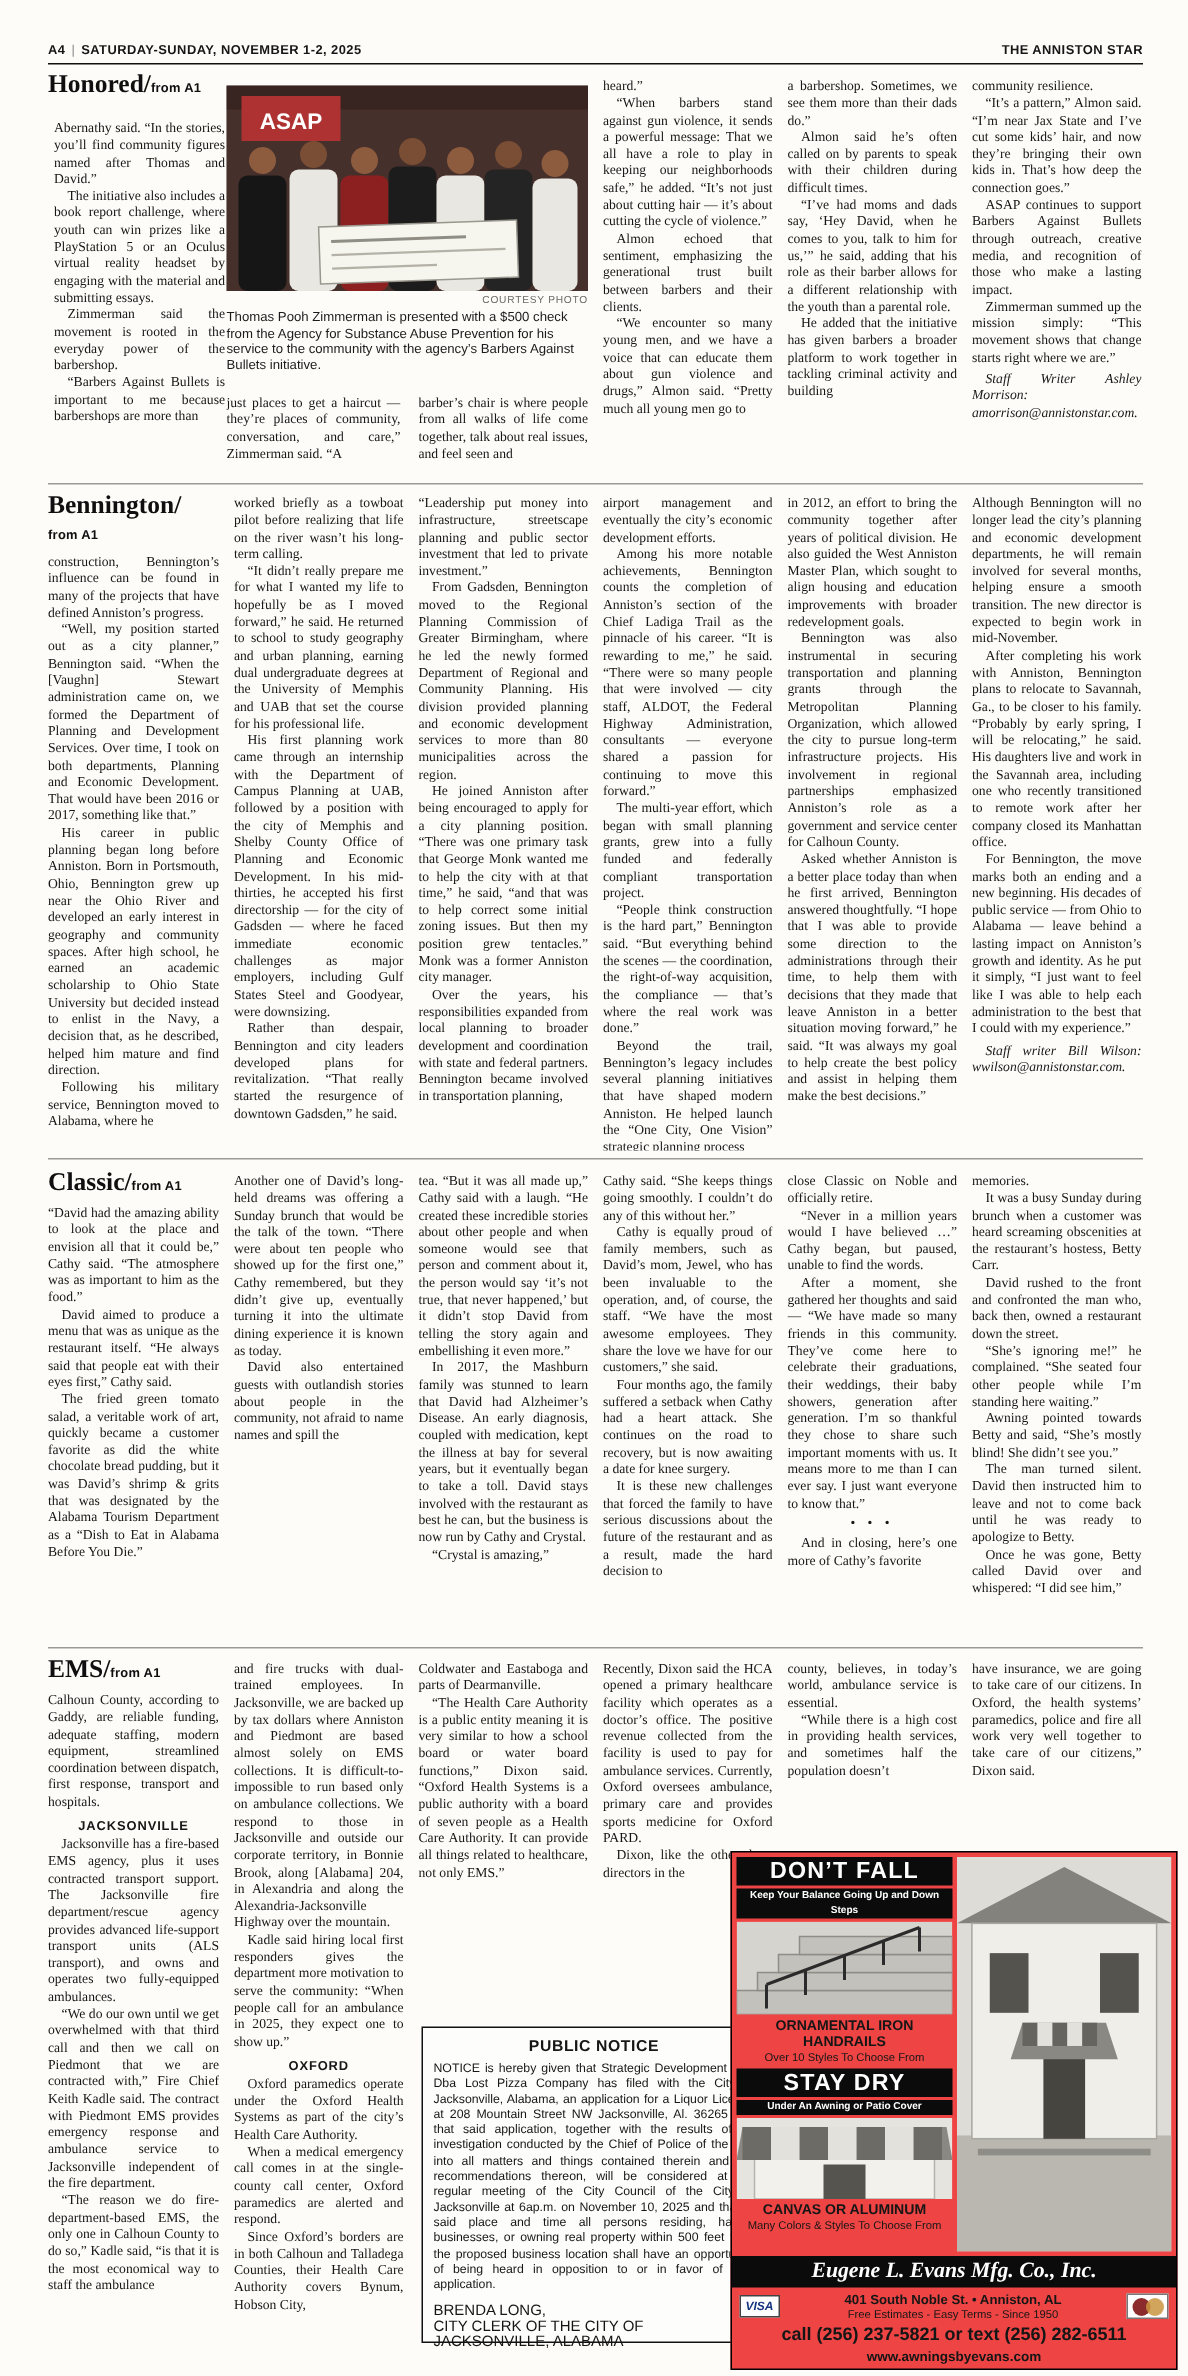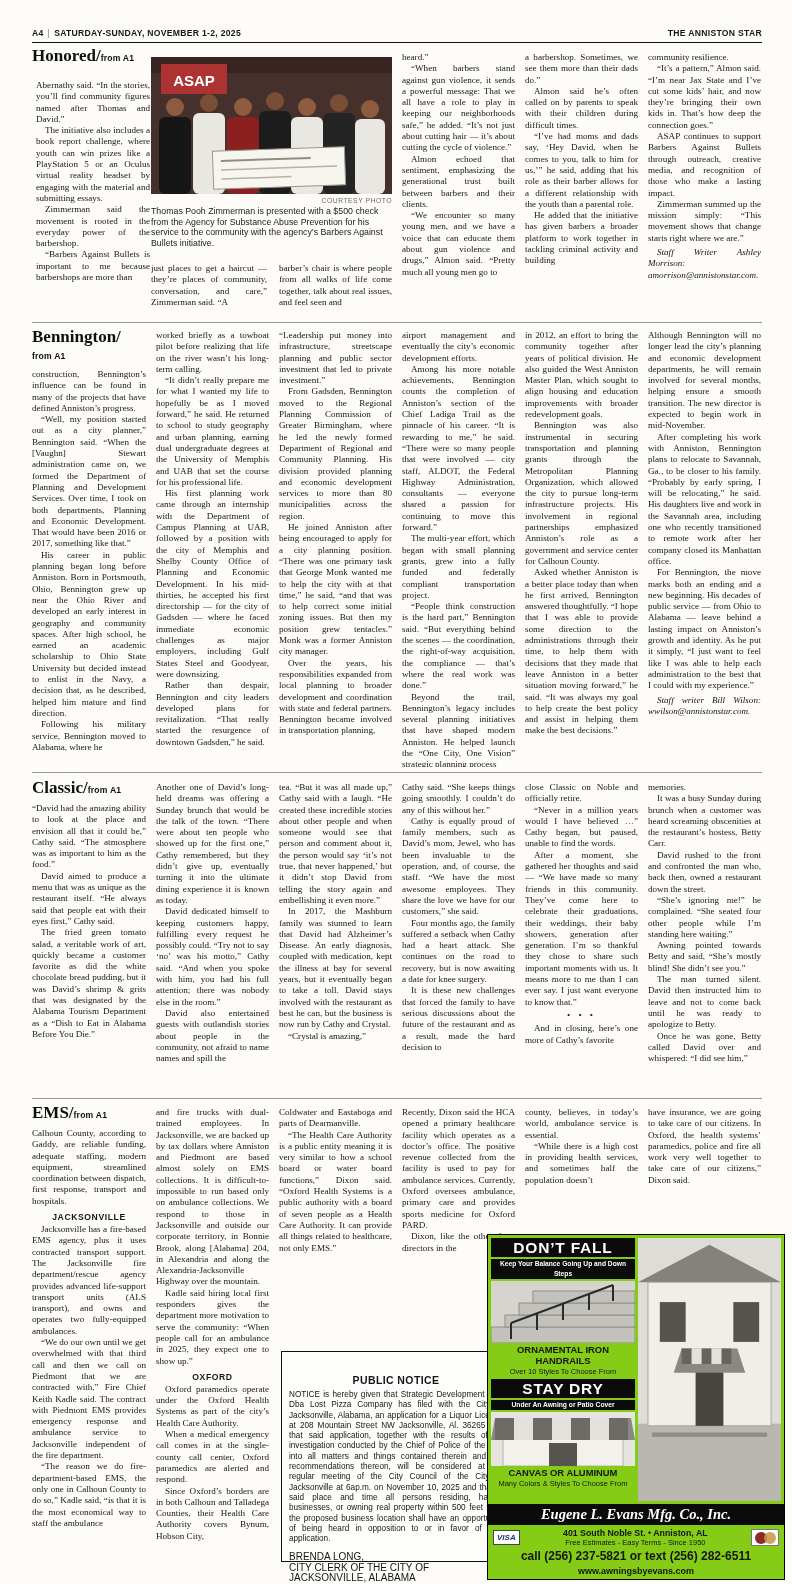--- a/index.html
+++ b/index.html
@@ -38,29 +38,29 @@
   
   .photo { position:absolute; left:151px; top:57px; width:241px; height:137px; background:#4b3430; overflow:hidden; }
   .photo svg { display:block; }
   .credit { position:absolute; left:151px; top:197px; width:241px; text-align:right;
     font-family:"Liberation Sans","DejaVu Sans",sans-serif; font-size:6.8px; letter-spacing:.5px; color:#6a6a66; }
   .caption { position:absolute; left:151px; top:206px; width:241px; height:54px;
     font-family:"Liberation Sans","DejaVu Sans",sans-serif; font-size:8.8px; line-height:10.7px; color:#1b1b1b; }
 
   
   .notice { position:absolute; left:281px; top:1351px; width:230px; height:211px;
-    border:1.6px solid #111; background:#fdfdfb; padding:22px 7px;
+    border:1.6px solid #111; background:#fdfdfb; padding:6px 7px;
     font-family:"Liberation Sans","DejaVu Sans",sans-serif; }
   .notice-title { text-align:center; font-weight:bold; font-size:10.5px; letter-spacing:.4px; margin-bottom:4px; }
   .notice-body { font-size:8.2px; line-height:10.3px; text-align:justify; }
   .notice-signer { margin-top:8px; font-size:10px; line-height:10.5px; }
 
   
   .ad { position:absolute; left:487px; top:1234px; width:298px; height:346px;
-    border:1.4px solid #000; background:#84cc16;
+    border:1.4px solid #000; background:#ef4444;
     font-family:"Liberation Sans","DejaVu Sans",sans-serif; display:flex; flex-direction:column; }
   .ad-top { display:flex; flex:1; }
   .ad-left { width:150px; padding:3px; display:flex; flex-direction:column; gap:2px; }
   .ad-right { flex:1; padding:3px 3px 3px 0; }
   .ad-bar-lg { background:#0b0b0b; color:#fff; text-align:center; font-weight:bold; font-size:15.5px; line-height:19px; letter-spacing:.8px; }
   .ad-bar-sm { background:#0b0b0b; color:#fff; text-align:center; font-weight:bold; font-size:6.7px; line-height:10px; }
   .ad-img { width:100%; overflow:hidden; }
   .ad-head { text-align:center; font-weight:bold; font-size:9.4px; line-height:10.5px; }
   .ad-subhead { text-align:center; font-size:7.5px; line-height:8.6px; }
   .ad-company { background:#0b0b0b; color:#fff; text-align:center;
@@ -217,21 +217,20 @@
     <div class="jumphead" style="left:32px; top:779px;">
       <span>Classic/</span><span class="cont">from A1</span>
     </div>
     <div class="col" style="left:32px; top:803px; width:114px; height:290px;">
         <p class="para">“David had the amazing ability to look at the place and envision all that it could be,” Cathy said. “The atmosphere was as important to him as the food.”</p>
         <p class="para">David aimed to produce a menu that was as unique as the restaurant itself. “He always said that people eat with their eyes first,” Cathy said.</p>
         <p class="para">The fried green tomato salad, a veritable work of art, quickly became a customer favorite as did the white chocolate bread pudding, but it was David’s shrimp &amp; grits that was designated by the Alabama Tourism Department as a “Dish to Eat in Alabama Before You Die.”</p>
       </div>
     <div class="col" style="left:156px; top:782px; height:311px;">
         <p class="para">Another one of David’s long-held dreams was offering a Sunday brunch that would be the talk of the town. “There were about ten people who showed up for the first one,” Cathy remembered, but they didn’t give up, eventually turning it into the ultimate dining experience it is known as today.</p>
-        <p class="para">David dedicated himself to keeping customers happy, fulfilling every request he possibly could. “Try not to say ‘no’ was his motto,” Cathy said. “And when you spoke with him, you had his full attention; there was nobody else in the room.”</p>
         <p class="para">David also entertained guests with outlandish stories about people in the community, not afraid to name names and spill the</p>
       </div>
     <div class="col" style="left:279px; top:782px; height:311px;">
         <p class="para">tea. “But it was all made up,” Cathy said with a laugh. “He created these incredible stories about other people and when someone would see that person and comment about it, the person would say ‘it’s not true, that never happened,’ but it didn’t stop David from telling the story again and embellishing it even more.”</p>
         <p class="para">In 2017, the Mashburn family was stunned to learn that David had Alzheimer’s Disease. An early diagnosis, coupled with medication, kept the illness at bay for several years, but it eventually began to take a toll. David stays involved with the restaurant as best he can, but the business is now run by Cathy and Crystal.</p>
         <p class="para">“Crystal is amazing,”</p>
       </div>
     <div class="col" style="left:402px; top:782px; height:311px;">
         <p class="para">Cathy said. “She keeps things going smoothly. I couldn’t do any of this without her.”</p>
         <p class="para">Cathy is equally proud of family members, such as David’s mom, Jewel, who has been invaluable to the operation, and, of course, the staff. “We have the most awesome employees. They share the love we have for our customers,” she said.</p>

